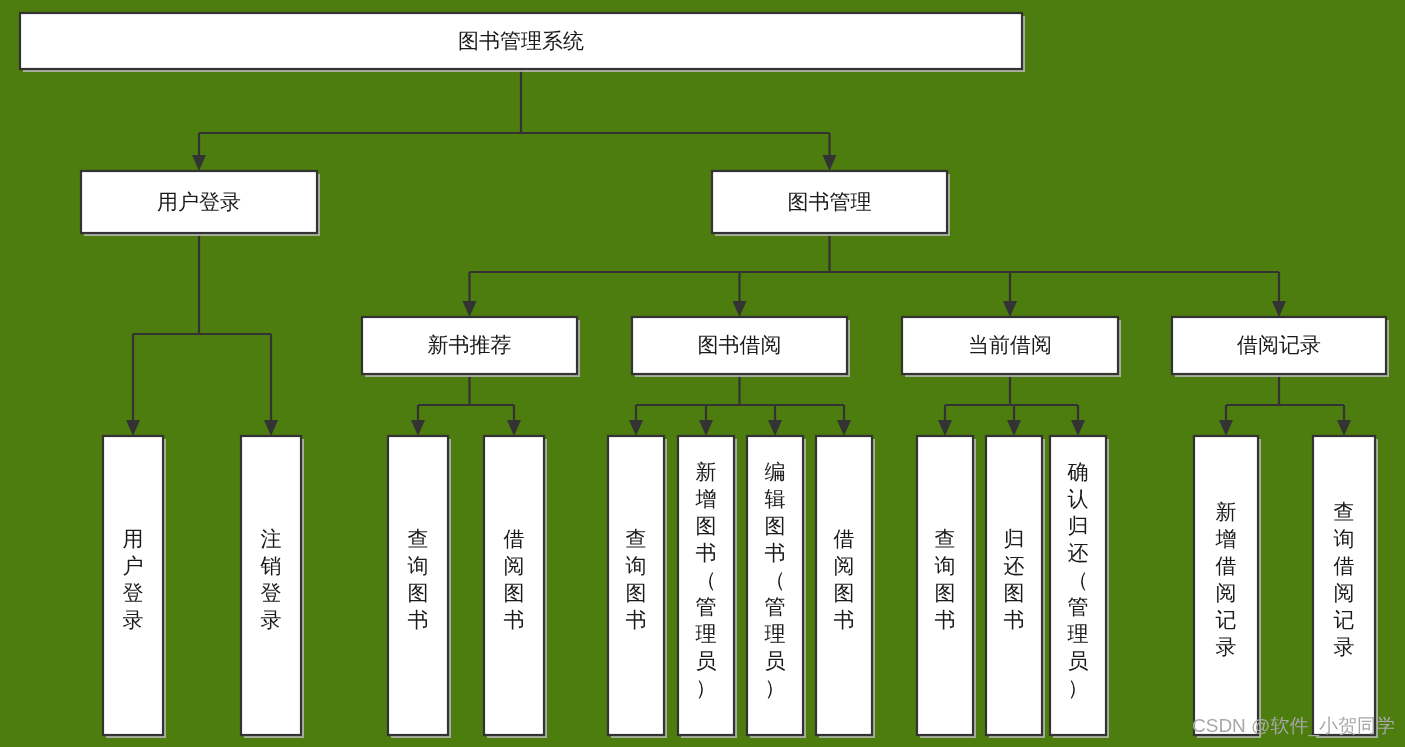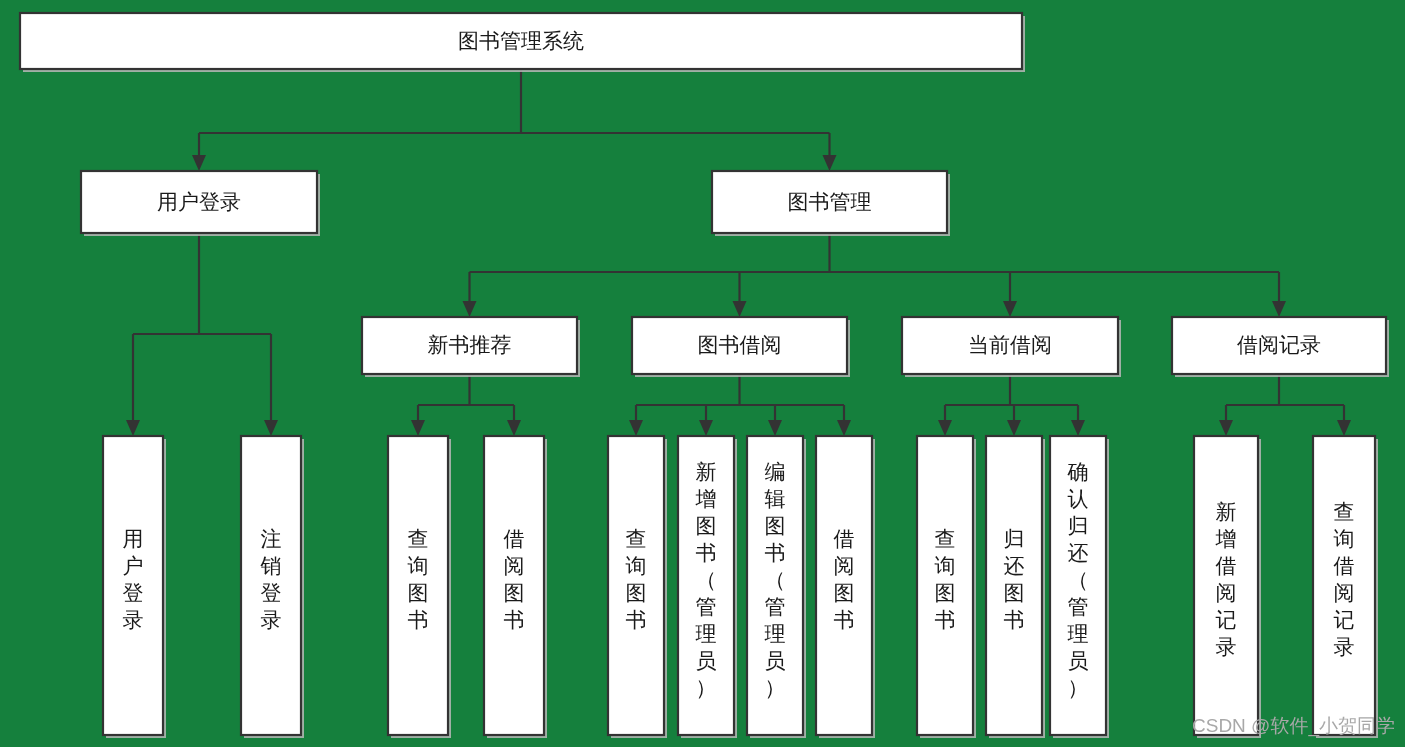--- a/index.html
+++ b/index.html
@@ -8,21 +8,21 @@
     padding: 0;
     background: #ffffff;
   }
   body {
     font-family: "Liberation Sans", "DejaVu Sans", sans-serif;
   }
   #diagram-root {
     position: relative;
     width: 1405px;
     height: 747px;
-    background: #15803d;
+    background: #4d7c0f;
     overflow: hidden;
   }
   svg#tree-svg {
     position: absolute;
     top: 0;
     left: 0;
     width: 1405px;
     height: 747px;
     display: block;
   }

